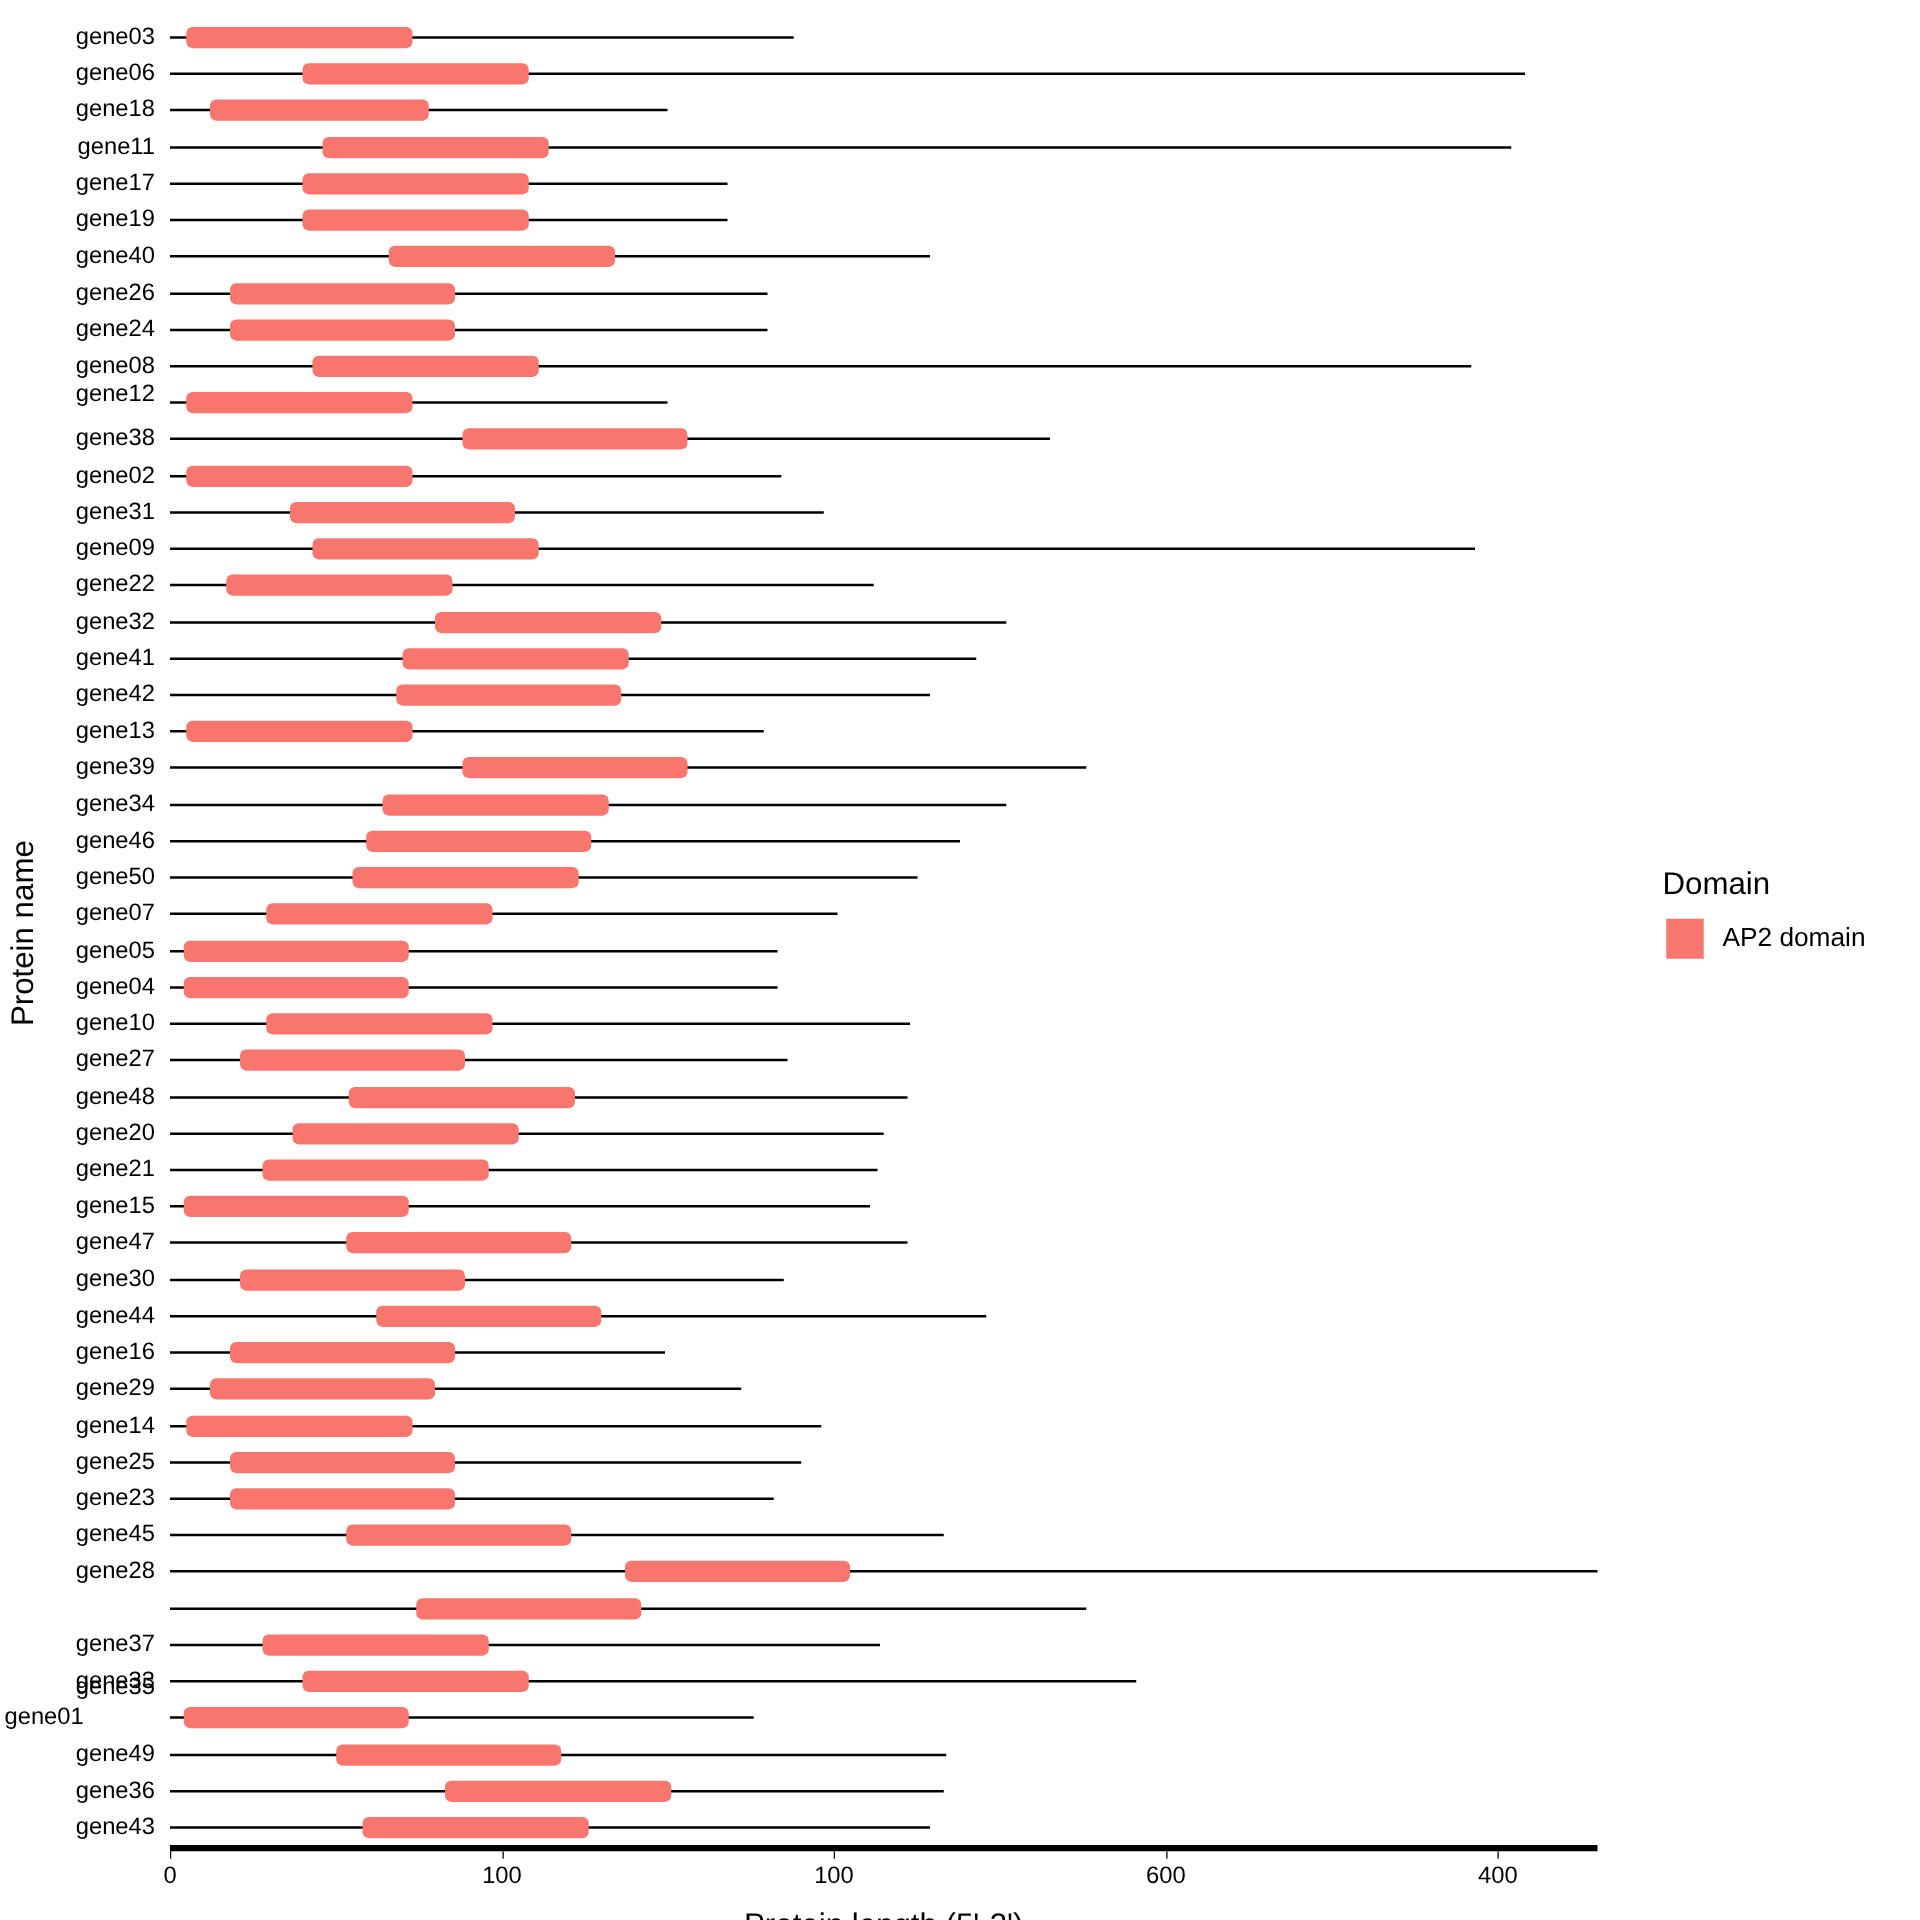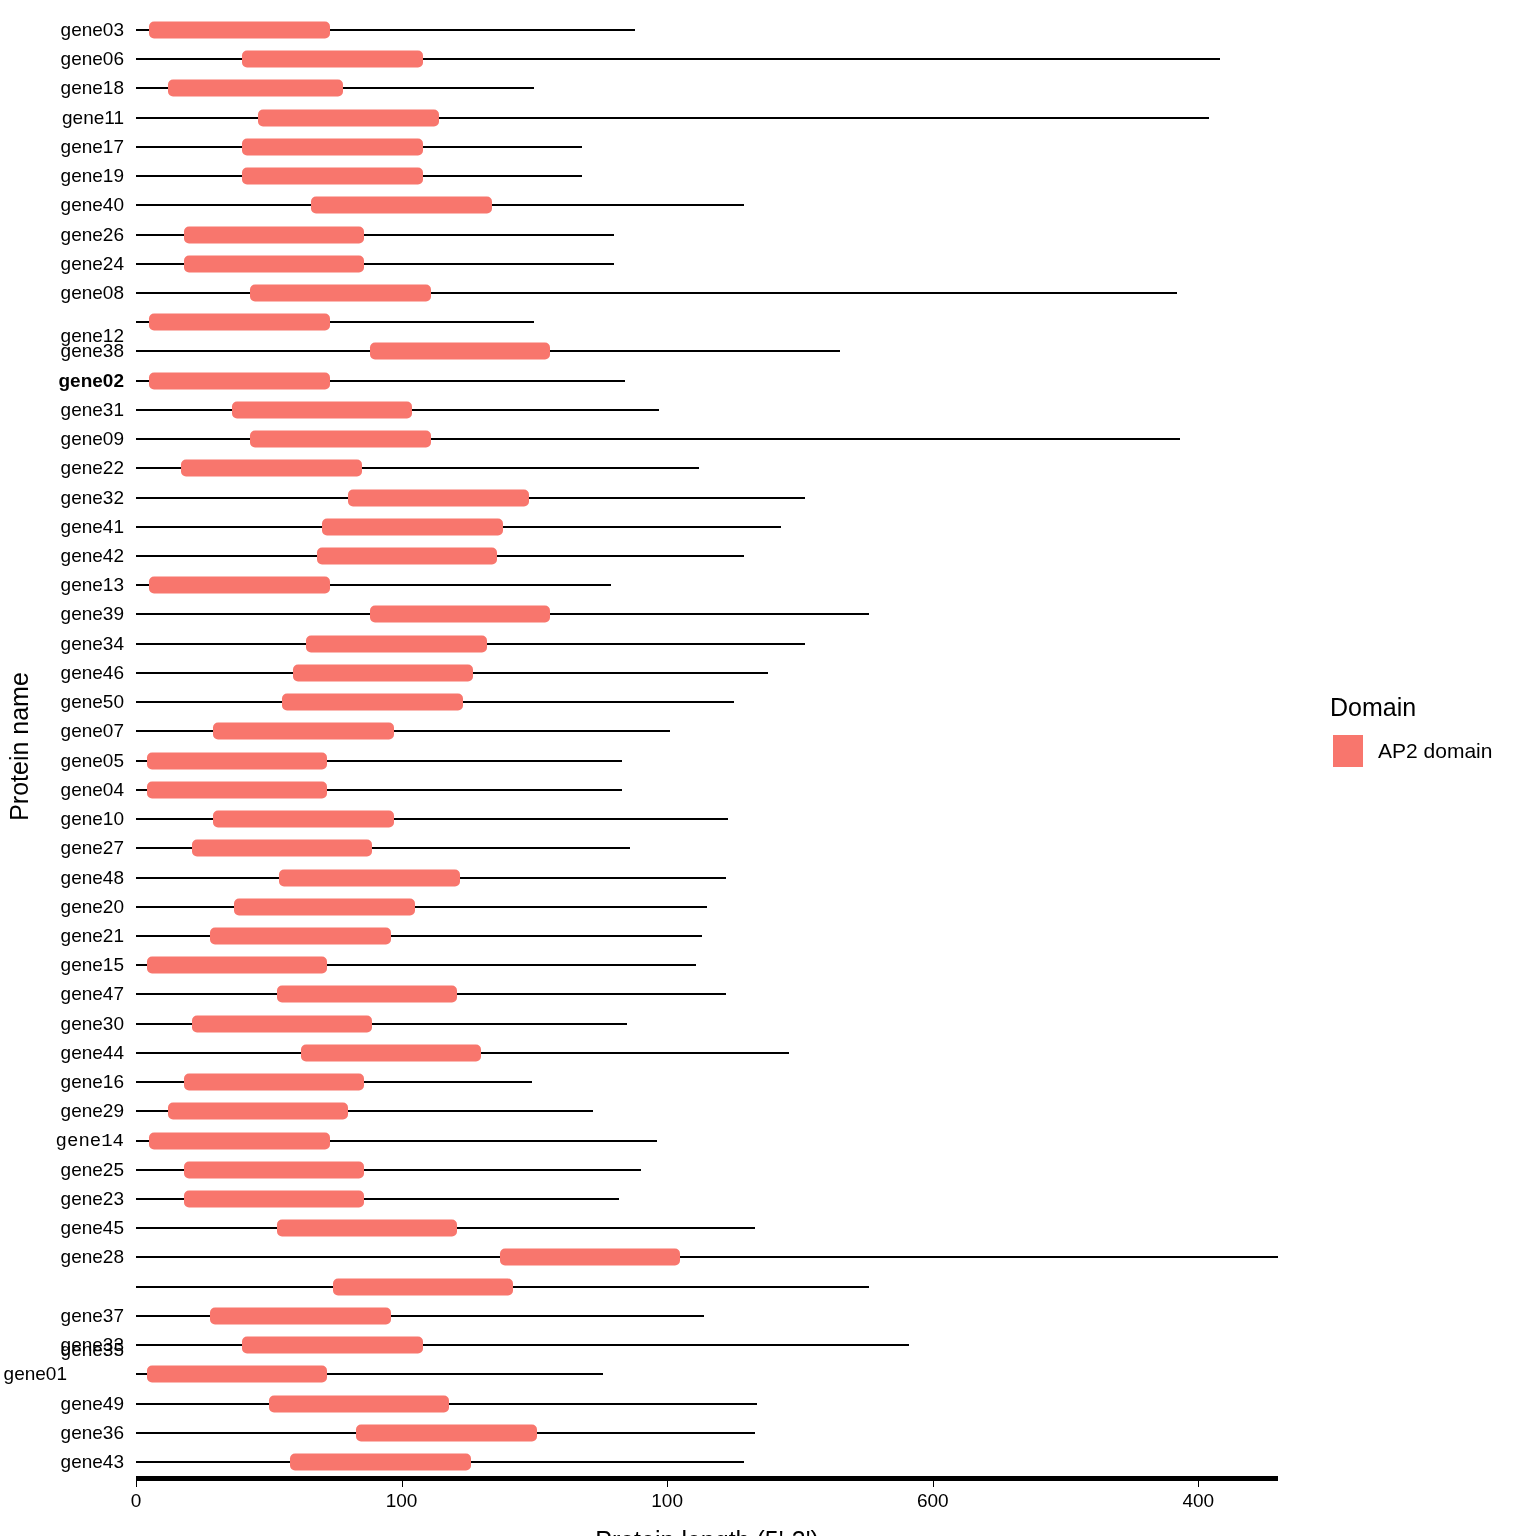--- a/index.html
+++ b/index.html
@@ -209,23 +209,23 @@
       <div class="y-label" style="top: 30px; right: 1412px; margin-left: 27px;">gene03</div>
       <div class="y-label" style="top: 59.2245px; right: 1412px;">gene06</div>
       <div class="y-label" style="top: 88.449px; right: 1412px;">gene18</div>
       <div class="y-label" style="top: 117.673px; right: 1412px;">gene11</div>
       <div class="y-label" style="top: 146.898px; right: 1412px;">gene17</div>
       <div class="y-label" style="top: 176.122px; right: 1412px;">gene19</div>
       <div class="y-label" style="top: 205.347px; right: 1412px;">gene40</div>
       <div class="y-label" style="top: 234.571px; right: 1412px;">gene26</div>
       <div class="y-label" style="top: 263.796px; right: 1412px;">gene24</div>
       <div class="y-label" style="top: 293.02px; right: 1412px;">gene08</div>
-      <div class="y-label" style="top: 336px; right: 1412px; text-align: right;">gene12</div>
+      <div class="y-label" style="top: 316px; right: 1412px; text-align: right;">gene12</div>
       <div class="y-label" style="top: 351.469px; right: 1412px;">gene38</div>
-      <div class="y-label" style="top: 380.694px; right: 1412px; font-weight: bold;">gene02</div>
+      <div class="y-label" style="top: 380.694px; right: 1412px;">gene02</div>
       <div class="y-label" style="top: 409.918px; right: 1412px;">gene31</div>
       <div class="y-label" style="top: 439.143px; right: 1412px;">gene09</div>
       <div class="y-label" style="top: 468.367px; right: 1412px;">gene22</div>
       <div class="y-label" style="top: 497.592px; right: 1412px;">gene32</div>
       <div class="y-label" style="top: 526.816px; right: 1412px;">gene41</div>
       <div class="y-label" style="top: 556.041px; right: 1412px;">gene42</div>
       <div class="y-label" style="top: 585.265px; right: 1412px;">gene13</div>
       <div class="y-label" style="top: 614.49px; right: 1412px;">gene39</div>
       <div class="y-label" style="top: 643.714px; right: 1412px;">gene34</div>
       <div class="y-label" style="top: 672.939px; right: 1412px;">gene46</div>
@@ -237,21 +237,21 @@
       <div class="y-label" style="top: 848.286px; right: 1412px;">gene27</div>
       <div class="y-label" style="top: 877.51px; right: 1412px;">gene48</div>
       <div class="y-label" style="top: 906.735px; right: 1412px;">gene20</div>
       <div class="y-label" style="top: 935.959px; right: 1412px;">gene21</div>
       <div class="y-label" style="top: 965.184px; right: 1412px;">gene15</div>
       <div class="y-label" style="top: 994.408px; right: 1412px;">gene47</div>
       <div class="y-label" style="top: 1023.63px; right: 1412px;">gene30</div>
       <div class="y-label" style="top: 1052.86px; right: 1412px;">gene44</div>
       <div class="y-label" style="top: 1082.08px; right: 1412px;">gene16</div>
       <div class="y-label" style="top: 1111.31px; right: 1412px;">gene29</div>
-      <div class="y-label" style="top: 1140.53px; right: 1412px; font-family: Liberation Mono, monospace;">gene14</div>
+      <div class="y-label" style="top: 1140.53px; right: 1412px;">gene14</div>
       <div class="y-label" style="top: 1169.76px; right: 1412px;">gene25</div>
       <div class="y-label" style="top: 1198.98px; right: 1412px;">gene23</div>
       <div class="y-label" style="top: 1228.2px; right: 1412px;">gene45</div>
       <div class="y-label" style="top: 1257.43px; right: 1412px; margin-left: 46px;">gene28</div>
       <div class="y-label" style="top: 1350px; right: 1412px;">gene35</div>
       <div class="y-label" style="top: 1315.88px; right: 1412px;">gene37</div>
       <div class="y-label" style="top: 1345.1px; right: 1412px;">gene33</div>
       <div class="y-label" style="top: 1374.33px; right: 1469px;">gene01</div>
       <div class="y-label" style="top: 1403.55px; right: 1412px;">gene49</div>
       <div class="y-label" style="top: 1432.78px; right: 1412px;">gene36</div>

